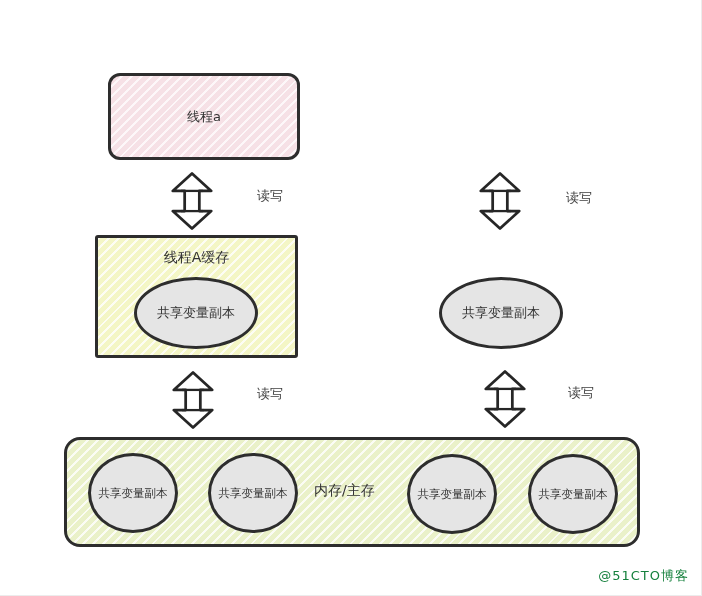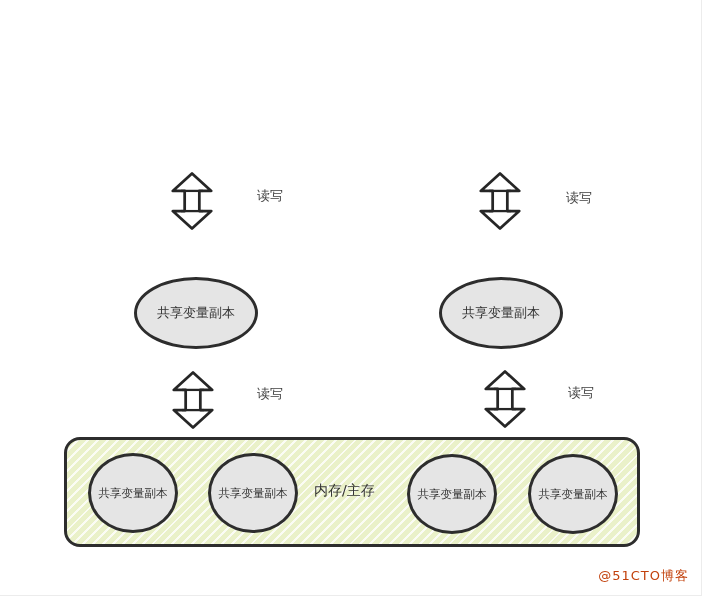--- a/index.html
+++ b/index.html
@@ -41,42 +41,48 @@
     position:absolute;box-sizing:border-box;
     border:3px solid #2d2d2d;border-radius:50%;
     background:#e5e5e5;
     display:flex;align-items:center;justify-content:center;
     font-size:13px;white-space:nowrap;
   }
   .var-ellipse.small{font-size:11.5px;}
   .rw-arrow{position:absolute;width:44px;height:64px;}
   .rw-label{position:absolute;font-size:13px;color:#404040;margin-left:40px;}
   .memory-label{position:absolute;font-size:14px;color:#333;}
-  .watermark{position:absolute;right:12px;bottom:10px;font-size:13px;color:#c2410c;letter-spacing:1px;}
+  .watermark{position:absolute;right:12px;bottom:10px;font-size:13px;color:#15803d;letter-spacing:1px;}
 </style>
 </head>
 <body>
 
 <div class="canvas">
 
+  <div class="box thread-box" style="left:108px;top:73px;width:192px;height:87px;">
+    <span>线程a</span>
+  </div>
 
   <svg class="rw-arrow" style="left:170px;top:169px;" viewBox="0 0 48 64">
     <path d="M24 2 L45 21 L32 21 L32 43 L45 43 L24 62 L3 43 L16 43 L16 21 L3 21 Z" fill="#ffffff" stroke="#262626" stroke-width="3" stroke-linejoin="round"></path>
     <line x1="12" y1="21" x2="36" y2="21" stroke="#262626" stroke-width="2.5"></line>
     <line x1="12" y1="43" x2="36" y2="43" stroke="#262626" stroke-width="2.5"></line>
   </svg>
   <span class="rw-label" style="left:217px;top:187px;">读写</span>
 
   <svg class="rw-arrow" style="left:478px;top:169px;" viewBox="0 0 48 64">
     <path d="M24 2 L45 21 L32 21 L32 43 L45 43 L24 62 L3 43 L16 43 L16 21 L3 21 Z" fill="#ffffff" stroke="#262626" stroke-width="3" stroke-linejoin="round"></path>
     <line x1="12" y1="21" x2="36" y2="21" stroke="#262626" stroke-width="2.5"></line>
     <line x1="12" y1="43" x2="36" y2="43" stroke="#262626" stroke-width="2.5"></line>
   </svg>
   <span class="rw-label" style="left:526px;top:189px;">读写</span>
 
+  <div class="box cache-box" style="left:95px;top:235px;width:203px;height:123px;">
+    <span class="cache-title">线程A缓存</span>
+  </div>
   <div class="var-ellipse" style="left:134px;top:277px;width:124px;height:72px;">
     <span>共享变量副本</span>
   </div>
 
   <div class="var-ellipse" style="left:439px;top:277px;width:124px;height:72px;">
     <span>共享变量副本</span>
   </div>
 
   <svg class="rw-arrow" style="left:171px;top:368px;" viewBox="0 0 48 64">
     <path d="M24 2 L45 21 L32 21 L32 43 L45 43 L24 62 L3 43 L16 43 L16 21 L3 21 Z" fill="#ffffff" stroke="#262626" stroke-width="3" stroke-linejoin="round"></path>

